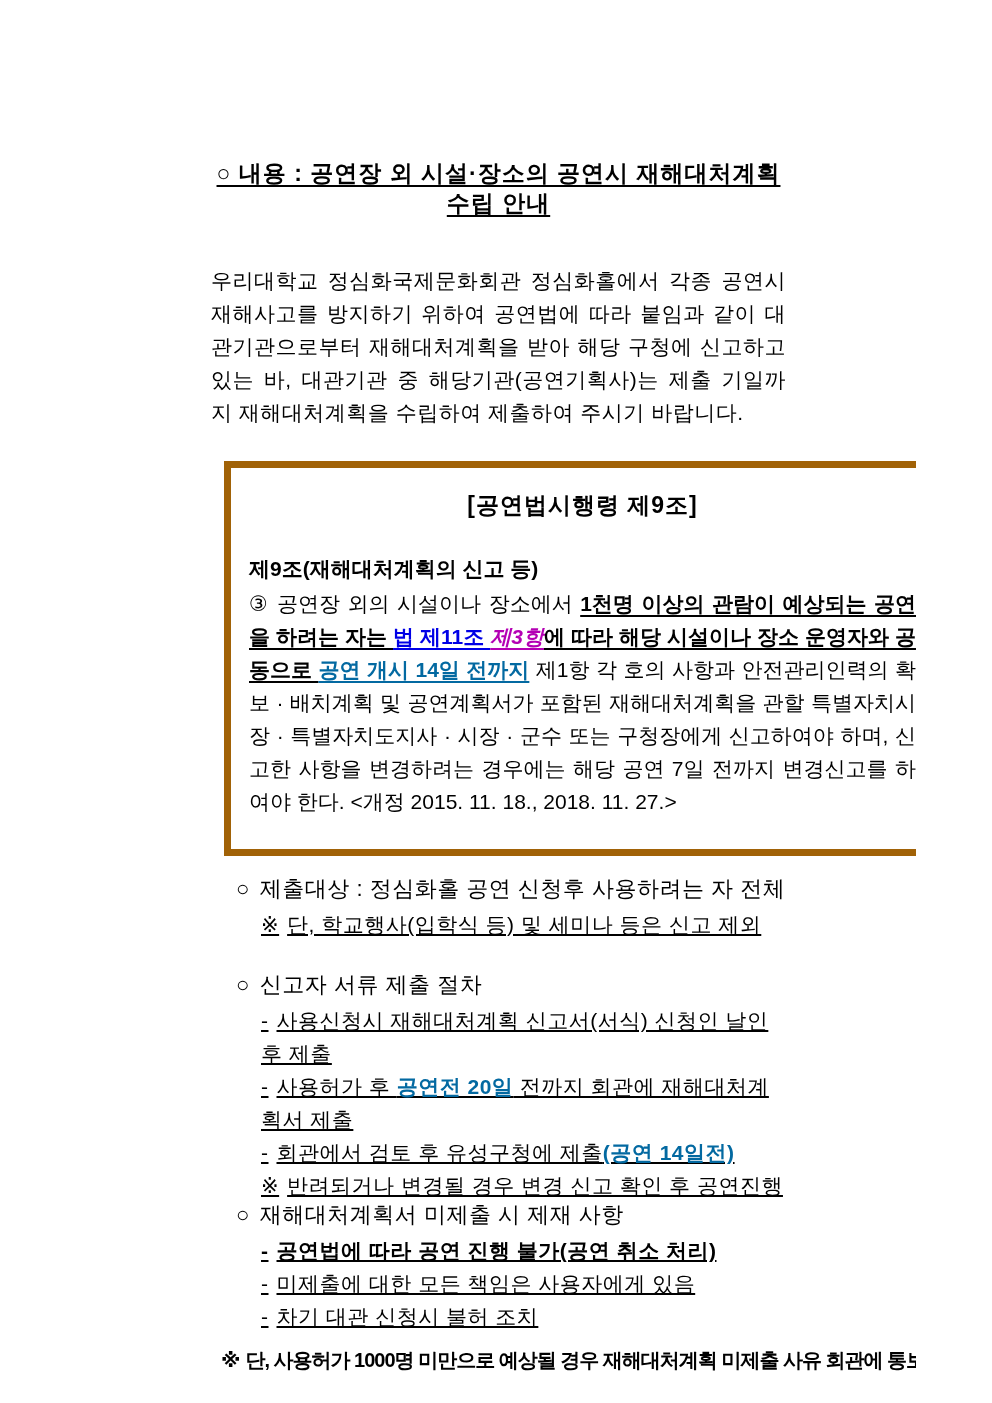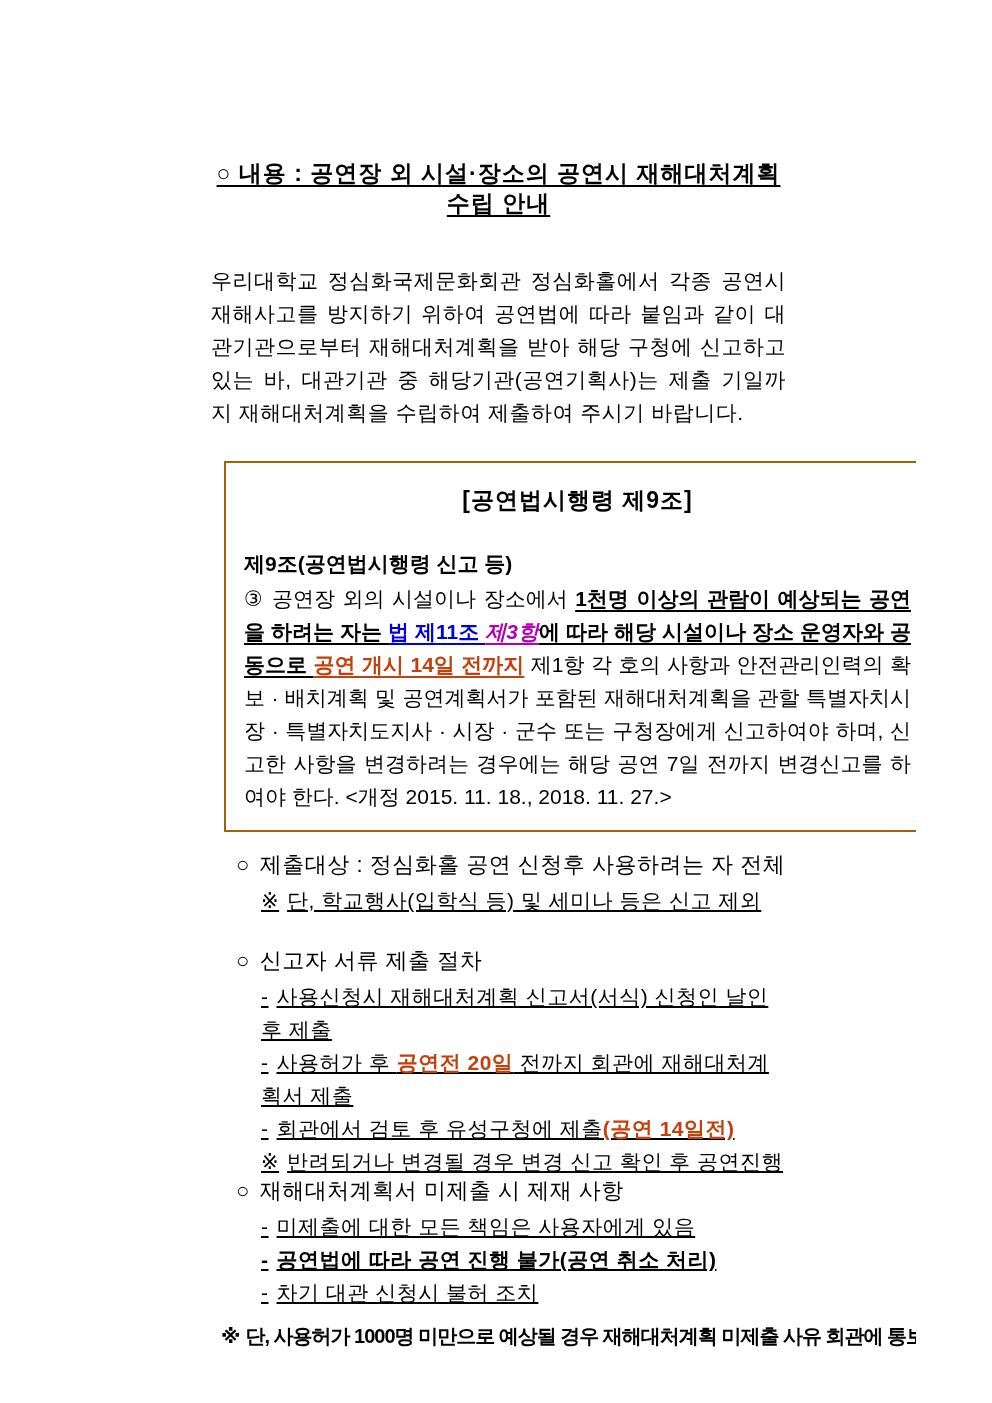--- a/index.html
+++ b/index.html
@@ -11,42 +11,42 @@
     color:#000000;
     font-family:"Liberation Sans","DejaVu Sans",sans-serif;
     overflow:hidden;
     box-sizing:border-box;
     padding:158px 130px 0 135px;
   }
   .b{font-weight:bold;}
   .u{text-decoration:underline;text-underline-offset:4px;}
   .blue{color:#0000e6;}
   .magenta{color:#b400b4;font-style:italic;}
-  .red{color:#c2410c;}
+  .red{color:#0369a1;}
 
   .doc-title{
     text-align:center;
     font-size:23px;
     font-weight:bold;
     letter-spacing:1px;
     line-height:30px;
   }
   .intro{
     margin:46px 0 0 0;
     font-size:21px;
     line-height:33px;
     text-align:justify;
     word-break:break-all;
     letter-spacing:0.5px;
   }
   .law-box{
     margin:32px 0 8px 13px;
     width:667px;
-    border:2px solid #a16207;
-    padding:16px 18px 17px 18px;
+    border:7px solid #a16207;
+    padding:16px 18px 31px 18px;
   }
   .law-heading{
     text-align:center;
     font-size:23px;
     font-weight:bold;
     margin:6px 0 34px 0;
     letter-spacing:1px;
   }
   .law-article{
     font-size:21px;
@@ -99,21 +99,21 @@
 <div class="page">
 
   <div class="doc-title">
     <span class="u">○ 내용 : 공연장 외 시설·장소의 공연시 재해대처계획 수립 안내</span>
   </div>
 
   <p class="intro">우리대학교 정심화국제문화회관 정심화홀에서 각종 공연시 재해사고를 방지하기 위하여 공연법에 따라 붙임과 같이 대관기관으로부터 재해대처계획을 받아 해당 구청에 신고하고 있는 바, 대관기관 중 해당기관(공연기획사)는 제출 기일까지 재해대처계획을 수립하여 제출하여 주시기 바랍니다.</p>
 
   <div class="law-box">
     <div class="law-heading">[공연법시행령 제9조]</div>
-    <div class="law-article">제9조(공연법시행령 신고 등)</div>
+    <div class="law-article">제9조(재해대처계획의 신고 등)</div>
     <p class="law-clause"><span>③ 공연장 외의 시설이나 장소에서 </span><span class="b u">1천명 이상의 관람이 예상되는 공연을 하려는 자는 </span><span class="b u blue">법 제11조 </span><span class="b u magenta">제3항</span><span class="b u">에 따라 해당 시설이나 장소 운영자와 공동으로 </span><span class="b u red">공연 개시 14일 전까지</span><span> 제1항 각 호의 사항과 안전관리인력의 확보 · 배치계획 및 공연계획서가 포함된 재해대처계획을 관할 특별자치시장 · 특별자치도지사 · 시장 · 군수 또는 구청장에게 신고하여야 하며, 신고한 사항을 변경하려는 경우에는 해당 공연 7일 전까지 변경신고를 하여야 한다.  </span><span>&lt;개정 2015. 11. 18., 2018. 11. 27.&gt;</span></p>
   </div>
 
 
   <div class="section sec-submission">
     <div class="sec-heading">
       <span class="bullet">○</span><span>제출대상 : 정심화홀 공연 신청후 사용하려는 자 전체</span>
     </div>
     <div class="sub-items">
       <div class="sub-item">
@@ -140,25 +140,25 @@
         <span class="marker">※</span><span>반려되거나 변경될 경우 변경 신고 확인 후 공연진행</span>
       </div>
     </div>
   </div>
 
   <div class="section sec-sanctions">
     <div class="sec-heading">
       <span class="bullet">○</span><span>재해대처계획서 미제출 시 제재 사항</span>
     </div>
     <div class="sub-items">
+      <div class="sub-item bold-item">
+        <span class="marker">-</span><span>공연법에 따라 공연 진행 불가(공연 취소 처리)</span>
+      </div>
       <div class="sub-item">
         <span class="marker">-</span><span>미제출에 대한 모든 책임은 사용자에게 있음</span>
-      </div>
-      <div class="sub-item bold-item">
-        <span class="marker">-</span><span>공연법에 따라 공연 진행 불가(공연 취소 처리)</span>
       </div>
       <div class="sub-item">
         <span class="marker">-</span><span>차기 대관 신청시 불허 조치</span>
       </div>
     </div>
   </div>
 
   <div class="footnote">
     <span class="marker">※</span><span>단, 사용허가 1000명 미만으로 예상될 경우 재해대처계획 미제출 사유 회관에 통보</span>
   </div>

